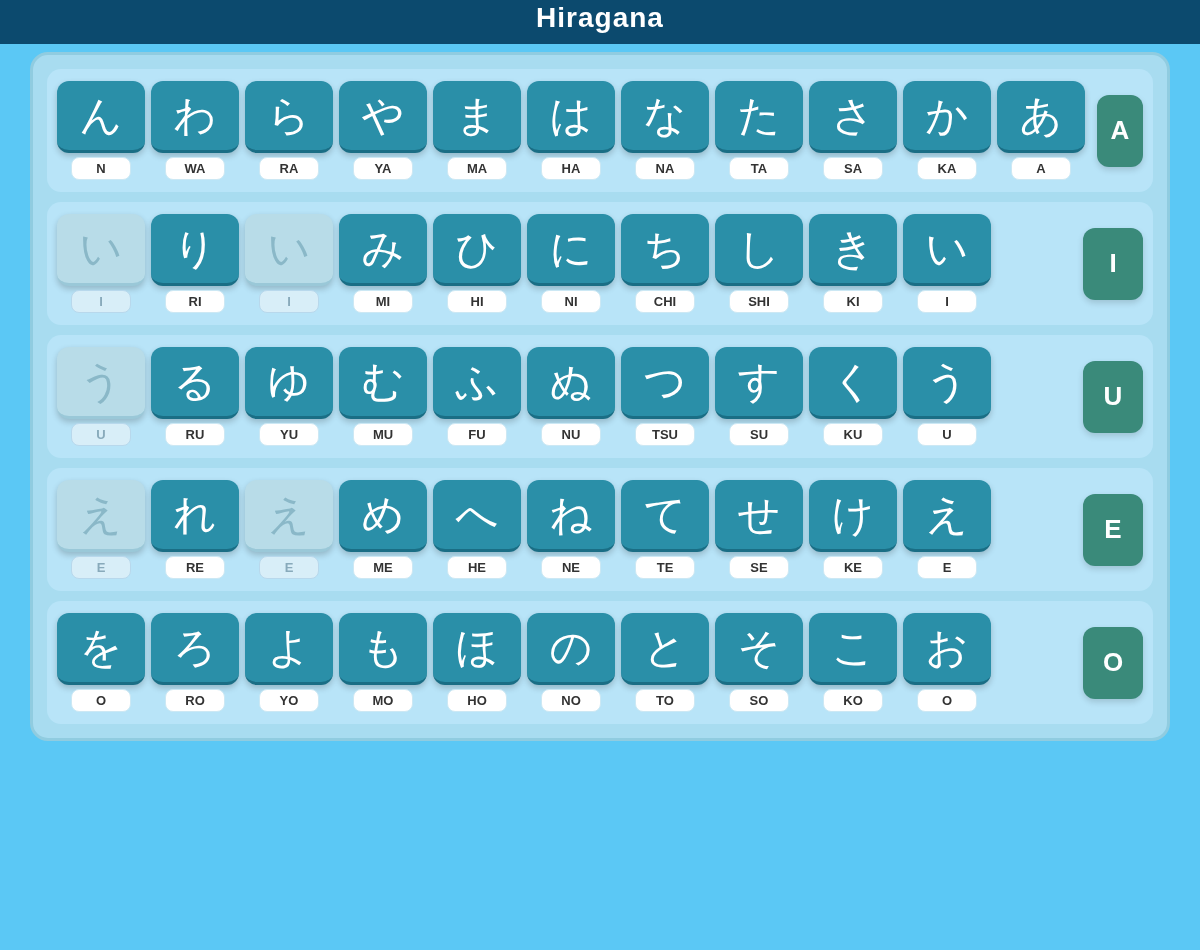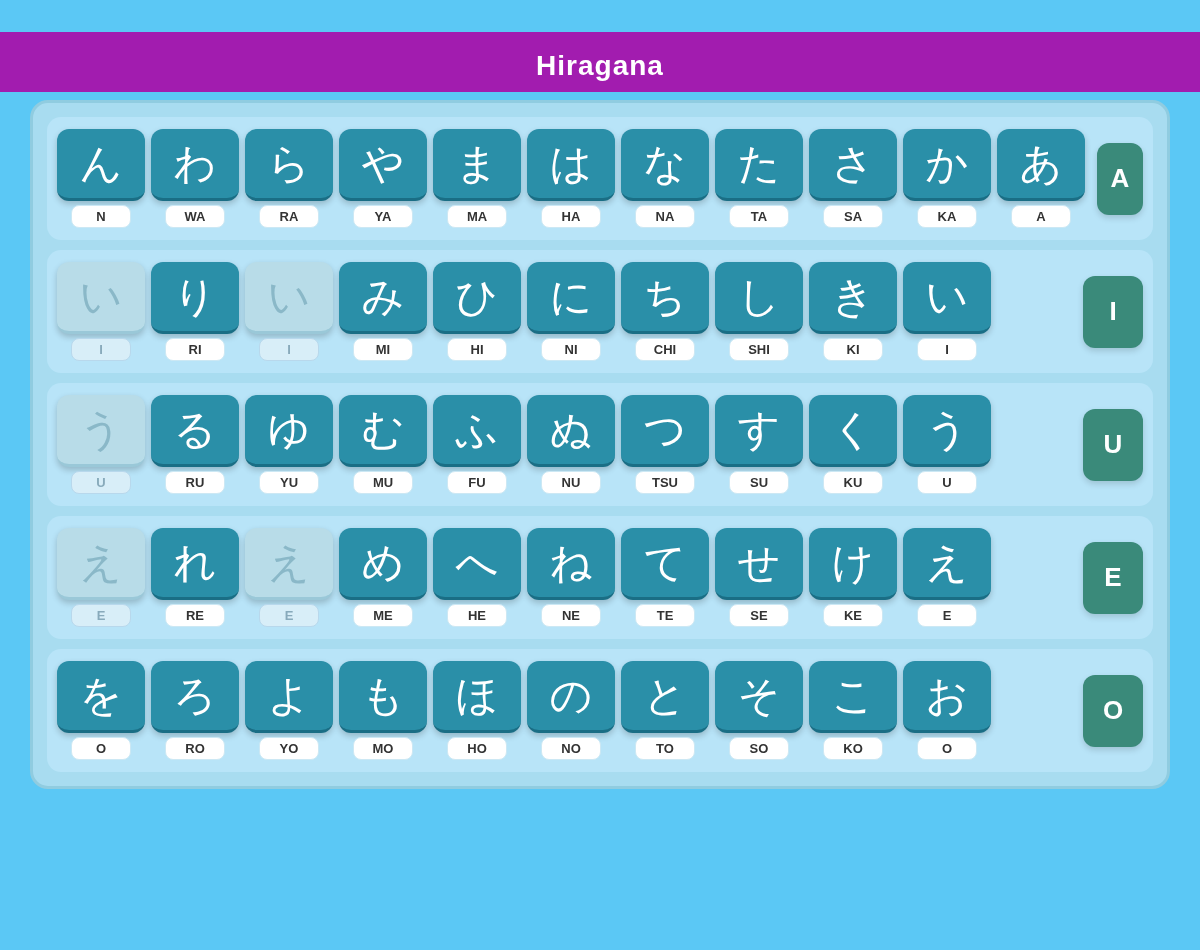--- a/index.html
+++ b/index.html
@@ -9,24 +9,23 @@
       height: 950px;
       background: #5bc8f5;
       font-family: Arial, sans-serif;
       display: flex;
       flex-direction: column;
       align-items: center;
     }
 
     .header {
       width: 100%;
-      background: #a21caf;
+      background: #0c4a6e;
       text-align: center;
-      padding: 18px 0 10px;
-      margin-top: 32px;
+      padding: 2px 0 10px;
     }
 
     .header-title {
       color: white;
       font-size: 28px;
       font-weight: bold;
       letter-spacing: 1px;
     }
 
     .outer-container {

